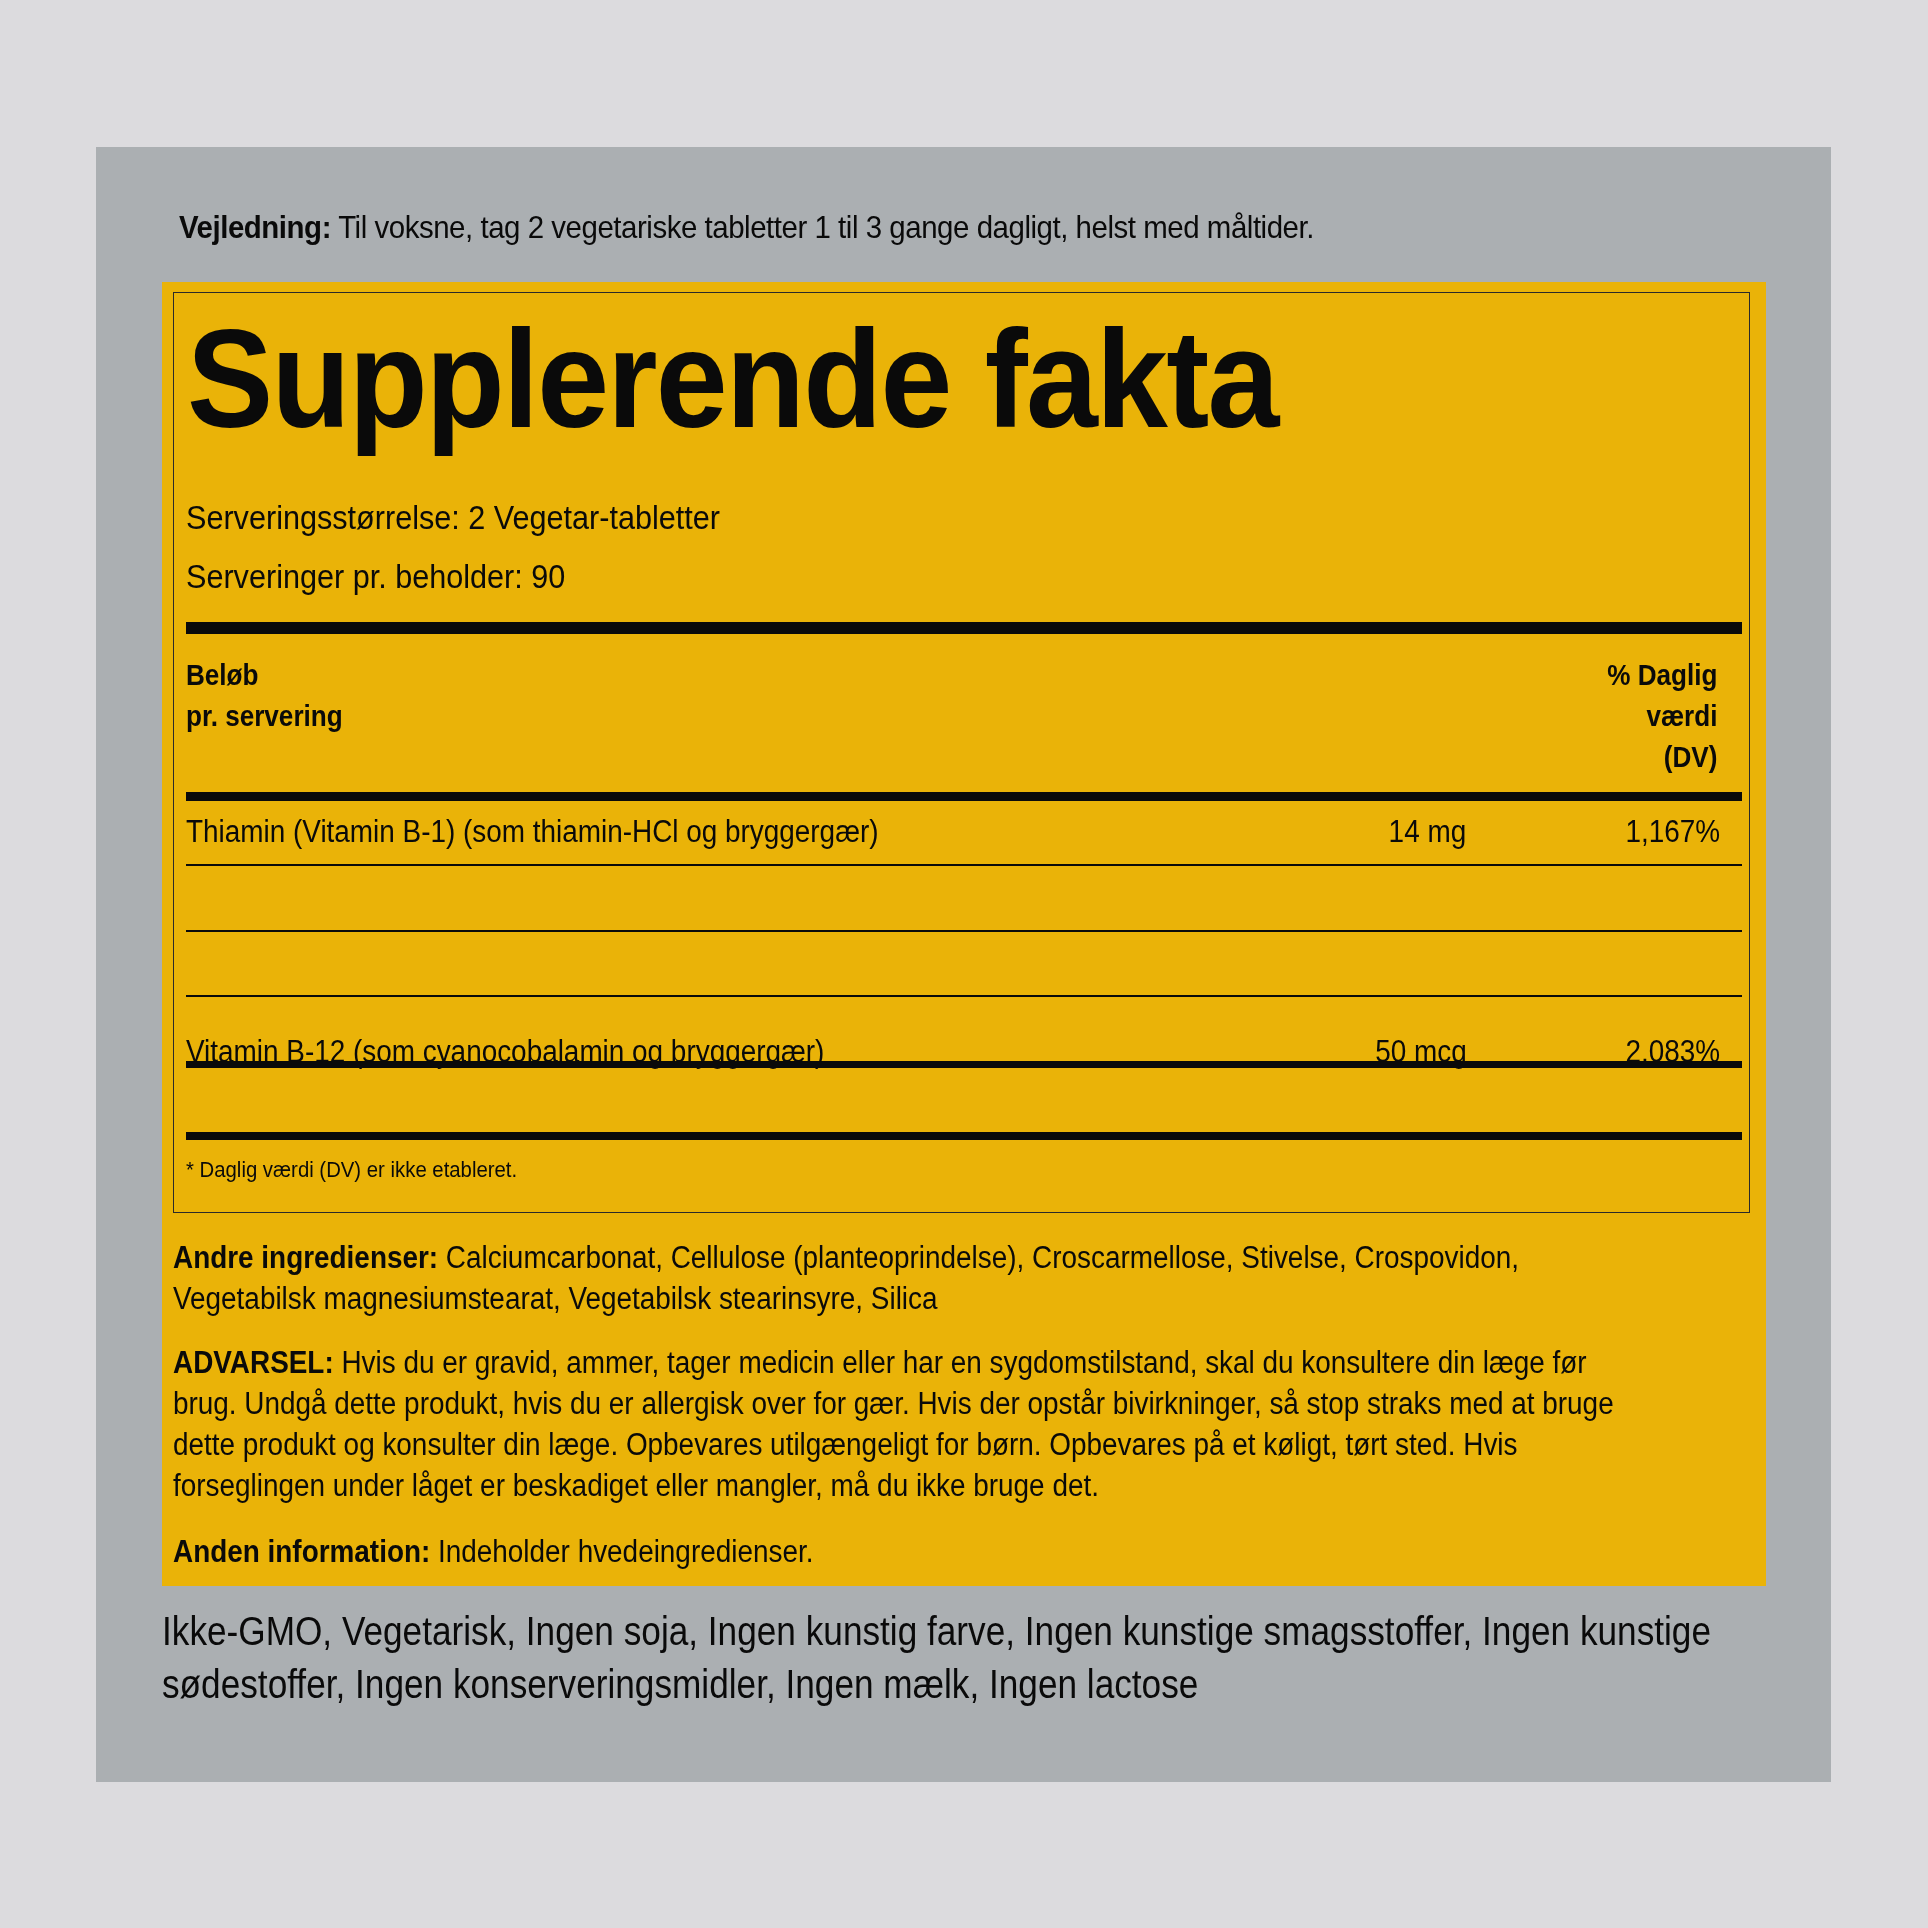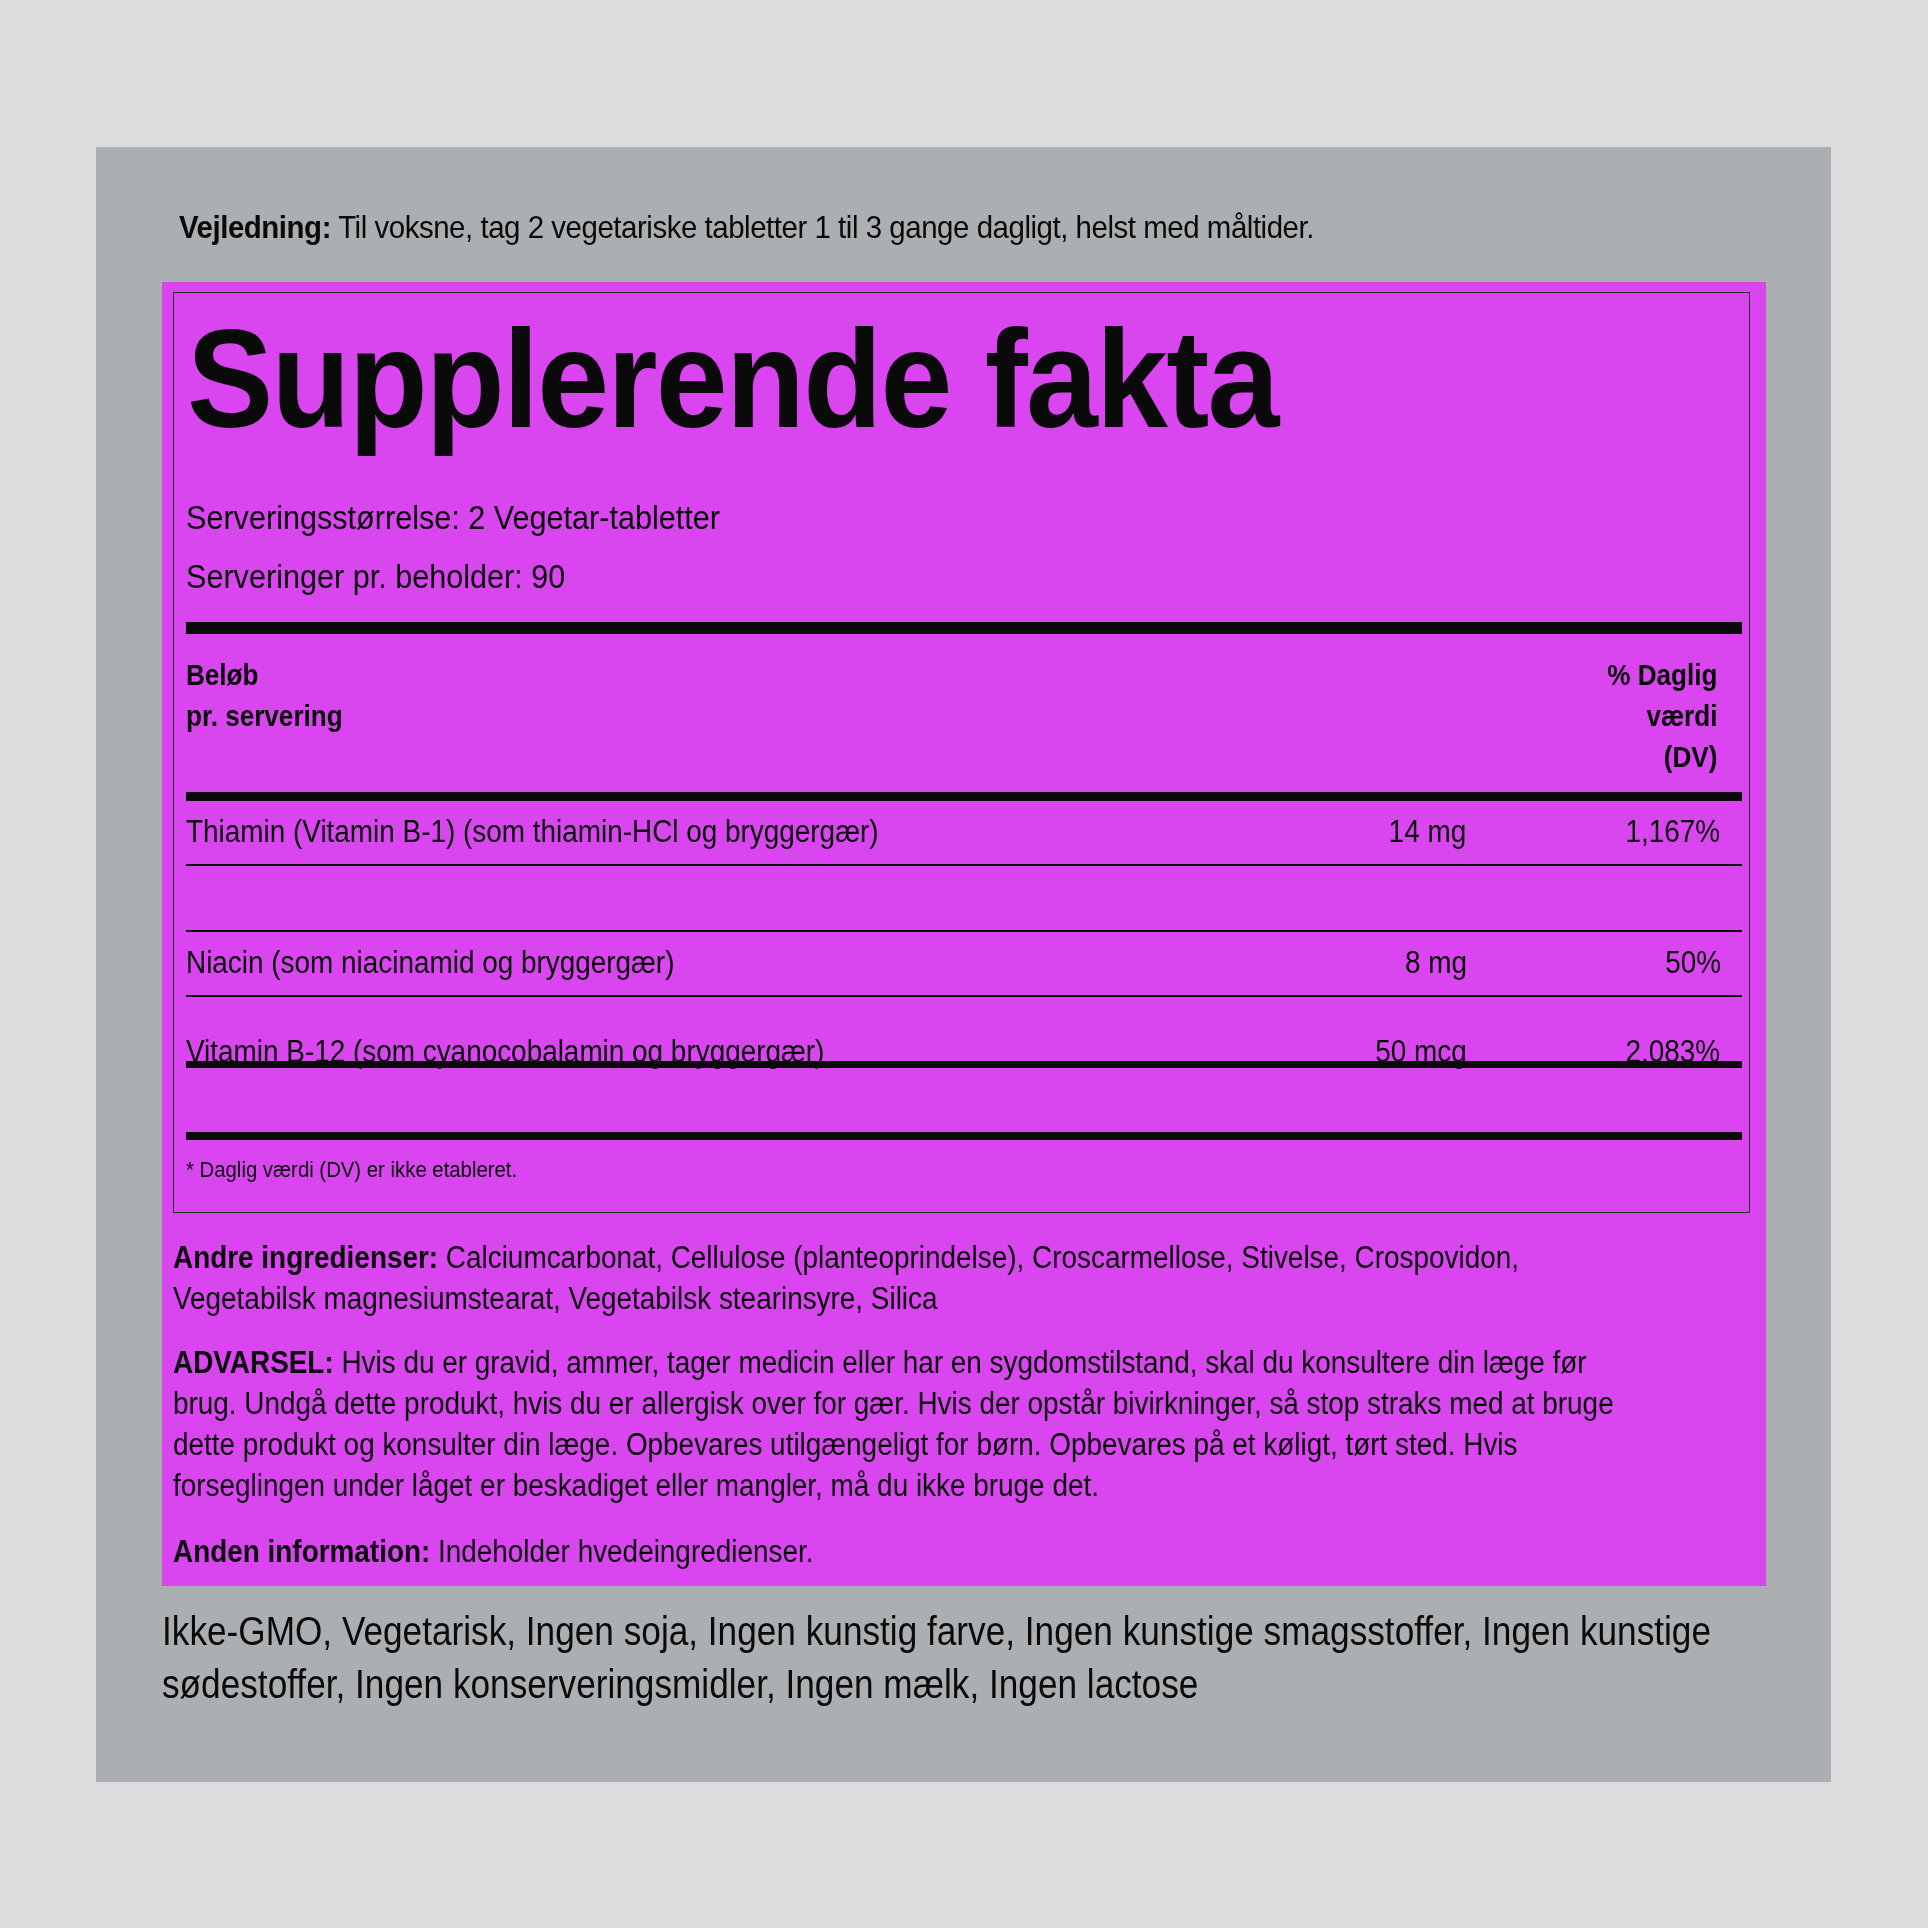--- a/index.html
+++ b/index.html
@@ -10,21 +10,21 @@
   .gray-panel {
     position:absolute; left:96px; top:147px; width:1735px; height:1635px;
     background:#abafb2;
   }
   .directions {
     position:absolute; left:179px; top:209px; font-size:32px; letter-spacing:-0.5px;
     transform:scaleX(0.92); transform-origin:left top; white-space:nowrap;
   }
   .directions b { font-weight:bold; }
   .white-panel {
-    position:absolute; left:162px; top:282px; width:1604px; height:1304px; background:#d946ef;
+    position:absolute; left:162px; top:282px; width:1604px; height:1304px; background:#eab308;
   }
   .facts-box {
     position:absolute; left:11.3px; top:10.4px; width:1577px; height:921px;
     border:1.9px solid #2a2a2a; box-sizing:border-box;
   }
   .title {
     position:absolute; left:13px; top:9.4px; font-size:139px; font-weight:bold; letter-spacing:-1.9px;
     transform:scaleX(0.93); transform-origin:left top; white-space:nowrap; line-height:1.1;
   }
   .serving-size, .servings-per {
@@ -95,25 +95,20 @@
 
     <div class="row" style="top:508px;">
       <span class="name">Thiamin (Vitamin B-1) (som thiamin-HCl og bryggergær)</span>
       <span class="amt">14 mg</span>
       <span class="dv">1,167%</span>
     </div>
     <div class="bar-thin" style="top:571px;"></div>
 
     <div class="bar-thin" style="top:637px;"></div>
 
-    <div class="row" style="top:639px;">
-      <span class="name">Niacin (som niacinamid og bryggergær)</span>
-      <span class="amt">8 mg</span>
-      <span class="dv">50%</span>
-    </div>
     <div class="bar-thin" style="top:702px;"></div>
 
     <div class="row" style="top:728px;">
       <span class="name">Vitamin B-12 (som cyanocobalamin og bryggergær)</span>
       <span class="amt">50 mcg</span>
       <span class="dv">2,083%</span>
     </div>
     <div class="bar-thick" style="top:768px;height:6.6px;"></div>
 
     <div class="bar-thick" style="top:839px;height:7.5px;"></div>

